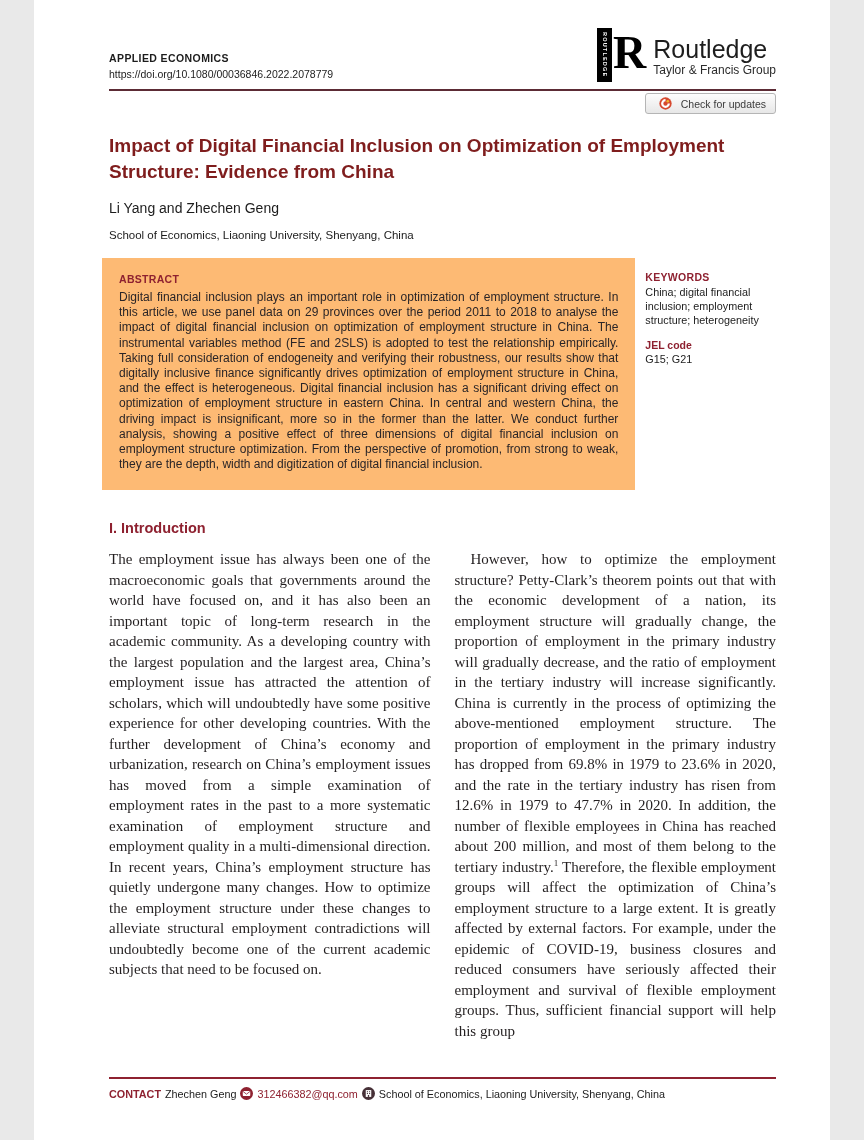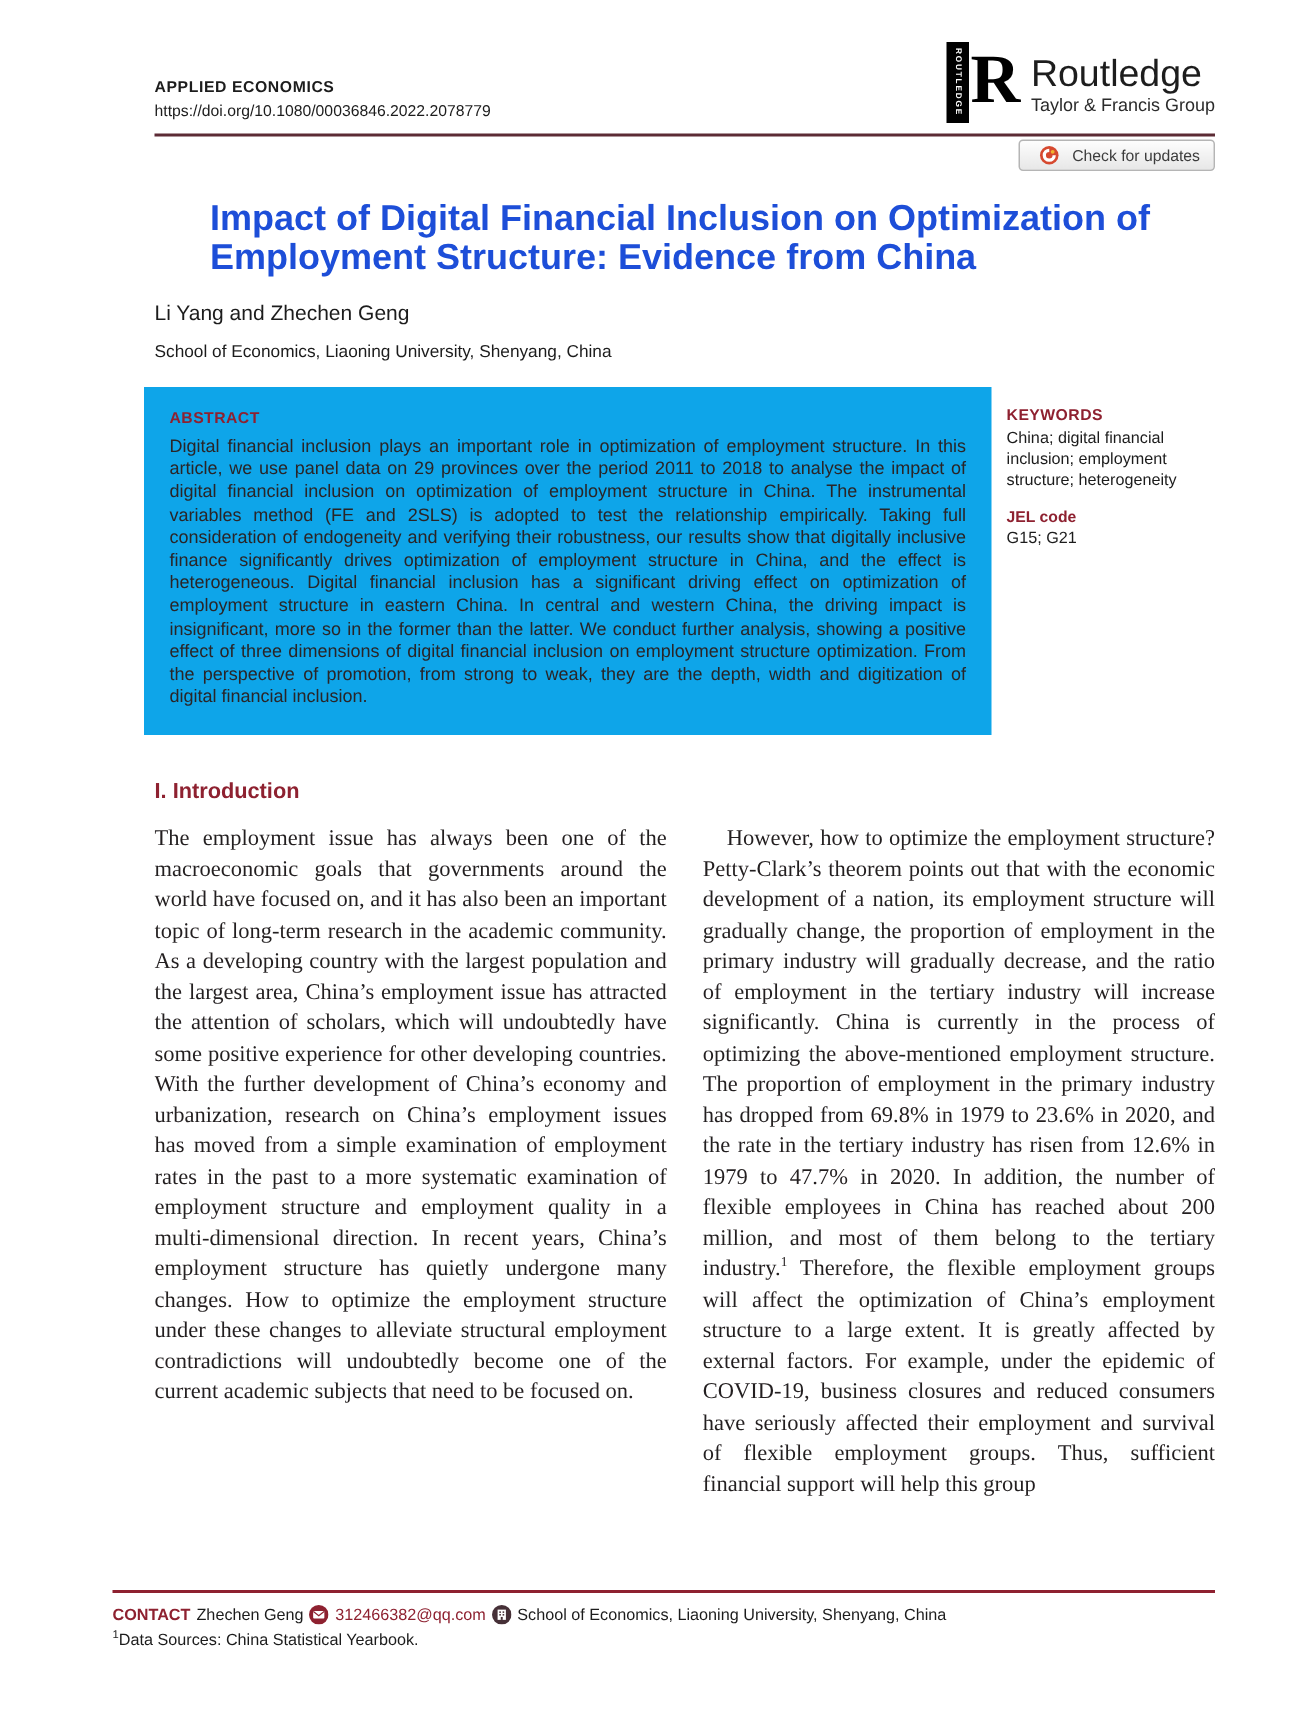--- a/index.html
+++ b/index.html
@@ -1,20 +1,20 @@
 <!DOCTYPE html>
 <html lang="en"><head>
 <meta charset="utf-8">
 <style>
   * { margin:0; padding:0; box-sizing:border-box; }
   html,body { background:#e9e9e9; }
   .page {
-    position:relative; width:864px; height:1140px; margin:0 auto;
+    position:relative; width:796px; height:1140px; margin:0 auto;
     background:#ffffff; overflow:hidden;
-    font-family:"Liberation Sans", sans-serif; color:#231f20;padding-left:28px;
+    font-family:"Liberation Sans", sans-serif; color:#231f20;
   }
   .content { padding:0 54px 0 75px; }
 
   
   .header-row { display:flex; justify-content:space-between; align-items:flex-end; margin-top:28px; }
   .journal-name { font-size:10.5px; font-weight:700; letter-spacing:.4px; color:#1c1c1c; }
   .doi { font-size:10.5px; color:#1c1c1c; text-decoration:none; display:inline-block; margin-top:3px; }
   .logo { display:flex; align-items:flex-start; }
   .logo-banner { width:15px; height:54px; background:#000; display:flex; align-items:center; justify-content:center; }
   .banner-text { writing-mode:vertical-rl; font-size:5.5px; font-weight:700; color:#fff; letter-spacing:1.2px; }
@@ -27,27 +27,27 @@
   
   .badge-row { display:flex; justify-content:flex-end; margin-top:2px; }
   .check-badge {
     display:inline-flex; align-items:center; gap:5px;
     border:1px solid #b5b5b5; border-radius:3px;
     background:linear-gradient(#fdfdfd,#e7e7e7);
     padding:3px 9px; font-size:10.5px; color:#3c3c3c; cursor:pointer;
   }
 
   
-  .title { margin-top:19px; font-size:24px; font-weight:700; line-height:26px; color:#1d4ed8; max-width:740px;margin-left:37px; }
+  .title { margin-top:19px; font-size:19px; font-weight:700; line-height:26px; color:#7f1d1d; max-width:740px; }
   .authors { margin-top:15px; font-size:14px; color:#1c1c1c; }
   .affiliation { margin-top:13px; font-size:11.5px; color:#1c1c1c; }
 
   
   .abstract-row { display:flex; margin-top:17px; margin-left:-7px; }
-  .abstract-box { width:592px; background:#0ea5e9; padding:15px 17px 18px 17px; }
+  .abstract-box { width:592px; background:#fdba74; padding:15px 17px 18px 17px; }
   .abs-heading { font-size:10.5px; font-weight:700; letter-spacing:.3px; color:#8e2130; }
   .abs-text { margin-top:5px; font-size:12px; line-height:15.2px; text-align:justify; color:#2a2527; }
   .kw-col { width:146px; margin-left:10px; padding-top:13px; }
   .kw-heading { font-size:10.5px; font-weight:700; letter-spacing:.3px; color:#8e2130; }
   .kw-text { margin-top:2px; font-size:10.8px; line-height:14px; color:#1c1c1c; }
   .jel-heading { margin-top:12px; font-size:10.5px; font-weight:700; color:#8e2130; }
   .jel-text { margin-top:2px; font-size:10.8px; color:#1c1c1c; }
 
   
   .section-heading { margin-top:30px; font-size:14.5px; font-weight:700; color:#8e2130; }
@@ -145,15 +145,14 @@
         <circle cx="8" cy="8" r="8" fill="#463037"></circle>
         <rect x="4.6" y="3.8" width="6.8" height="8.4" fill="#ffffff"></rect>
         <rect x="6" y="5.2" width="1.3" height="1.3" fill="#463037"></rect>
         <rect x="8.7" y="5.2" width="1.3" height="1.3" fill="#463037"></rect>
         <rect x="6" y="7.4" width="1.3" height="1.3" fill="#463037"></rect>
         <rect x="8.7" y="7.4" width="1.3" height="1.3" fill="#463037"></rect>
         <rect x="7.2" y="9.8" width="1.6" height="2.4" fill="#463037"></rect>
       </svg>
       <span>School of Economics, Liaoning University, Shenyang, China</span>
     </div>
-    <div class="footnote"><sup>1</sup><span>Data Sources: China Statistical Yearbook.</span></div>
   </div>
 </div>
 
 </body></html>

